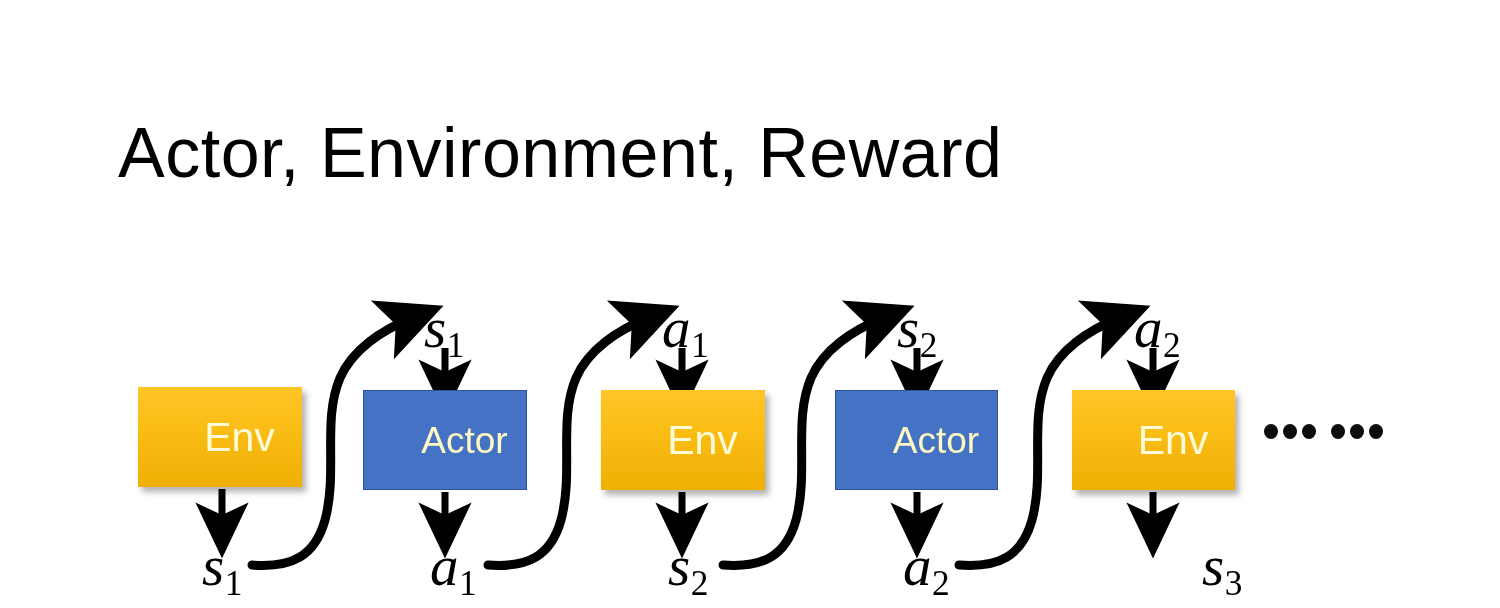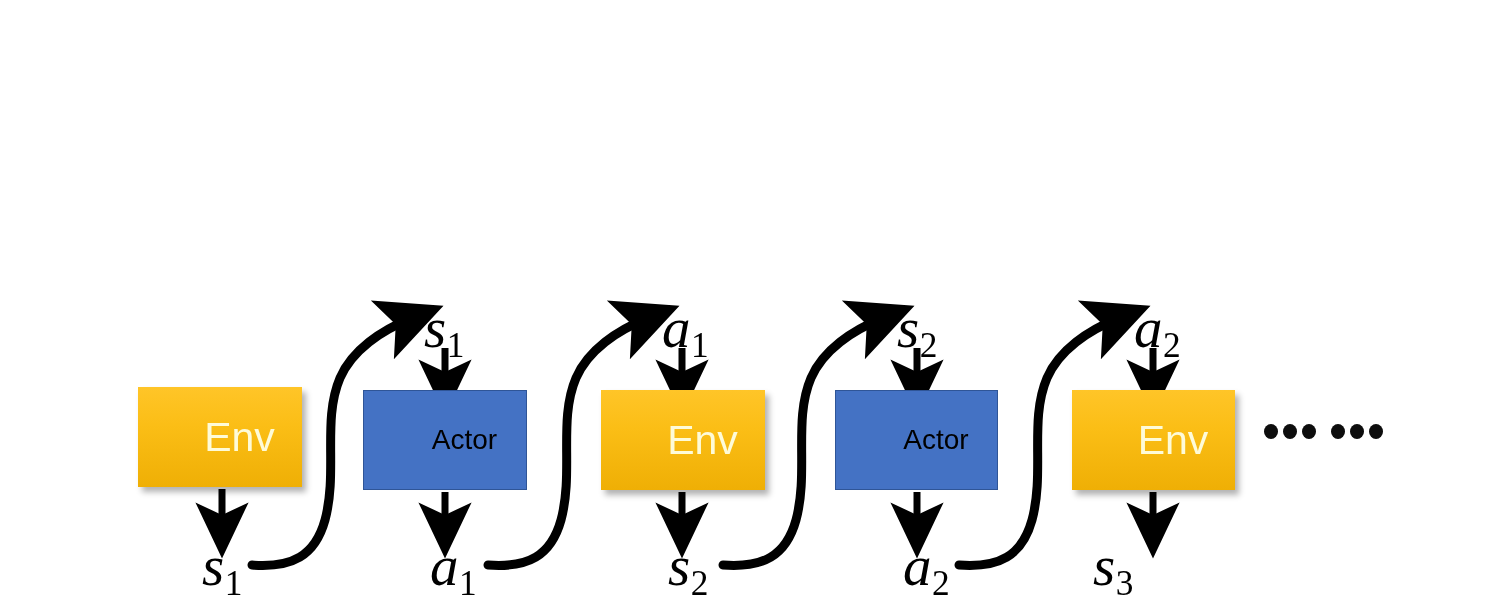--- a/index.html
+++ b/index.html
@@ -63,22 +63,22 @@
   }
   .node.env {
     background: linear-gradient(to bottom, #FFC528 0%, #FBBE16 38%, #EFAF05 100%);
     color: #FEFBD8;
     font-size: 41px;
     box-shadow: 4px 5px 6px rgba(0,0,0,0.30);
   }
   .node.actor {
     background: #4472C4;
     border: 1.5px solid #2F5597;
-    color: #000000;
-    font-size: 28px;
+    color: #fef9c3;
+    font-size: 37px;
   }
 
   
   .mathlabel {
     position: absolute;
     font-family: "Liberation Serif", "DejaVu Serif", serif;
     font-style: italic;
     font-size: 57px;
     color: #000000;
     white-space: nowrap;
@@ -109,20 +109,21 @@
   #ellipsis .gap {
     width: 5px;
     height: 1px;
   }
 </style>
 </head>
 <body>
 
 <div id="slide">
 
+  <div id="slide-title">Actor, Environment, Reward</div>
 
   <div id="diagram">
 
     <svg id="arrow-layer" viewBox="0 0 1500 608" width="1500" height="608">
       <defs>
         <marker id="ah" markerWidth="9" markerHeight="9" refX="4.2" refY="4.5" orient="auto" markerUnits="strokeWidth">
           <path d="M0.4,0.7 L8.4,4.5 L0.4,8.3 L2.2,4.5 Z" fill="#000000"></path>
         </marker>
         <marker id="ahc" markerWidth="8" markerHeight="8" refX="3.6" refY="4" orient="auto" markerUnits="strokeWidth">
           <path d="M0.3,0.5 L7.6,4 L0.3,7.5 L1.9,4 Z" fill="#000000"></path>
@@ -190,21 +191,21 @@
     </div>
     <div class="mathlabel" style="left:430px; top:537px;">
       <span>a</span><sub>1</sub>
     </div>
     <div class="mathlabel" style="left:668px; top:537px;">
       <span>s</span><sub>2</sub>
     </div>
     <div class="mathlabel" style="left:903px; top:537px;">
       <span>a</span><sub>2</sub>
     </div>
-    <div class="mathlabel" style="left:1093px; top:537px;">
+    <div class="mathlabel" style="left:1202px; top:537px;">
       <span>s</span><sub>3</sub>
     </div>
 
     <div id="ellipsis">
       <span class="dot"></span>
       <span class="dot"></span>
       <span class="dot"></span>
       <span class="gap"></span>
       <span class="dot"></span>
       <span class="dot"></span>

